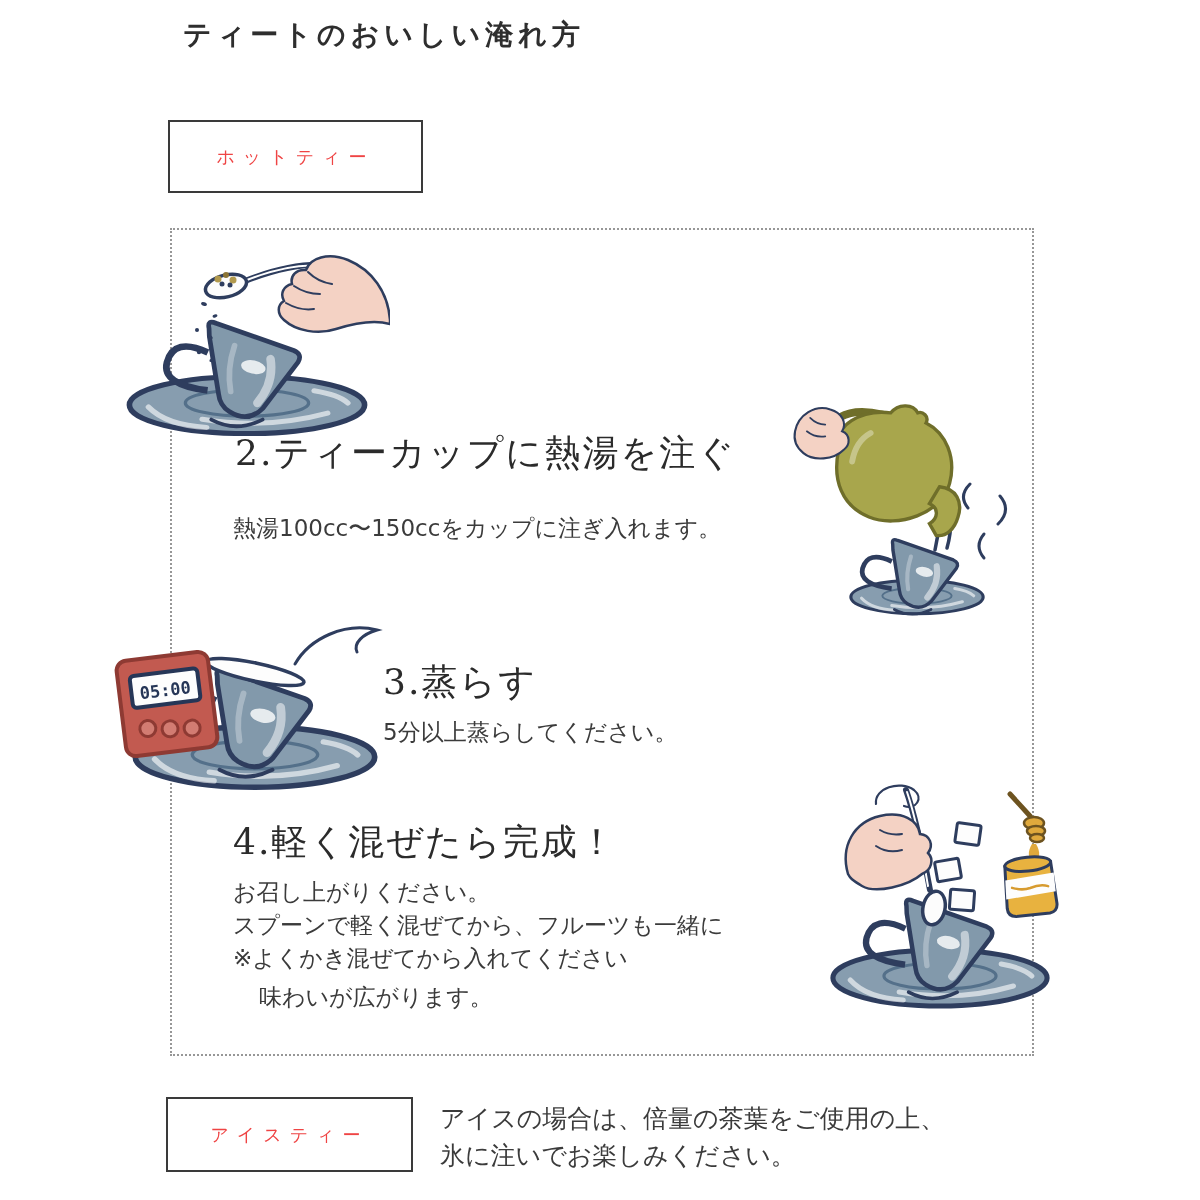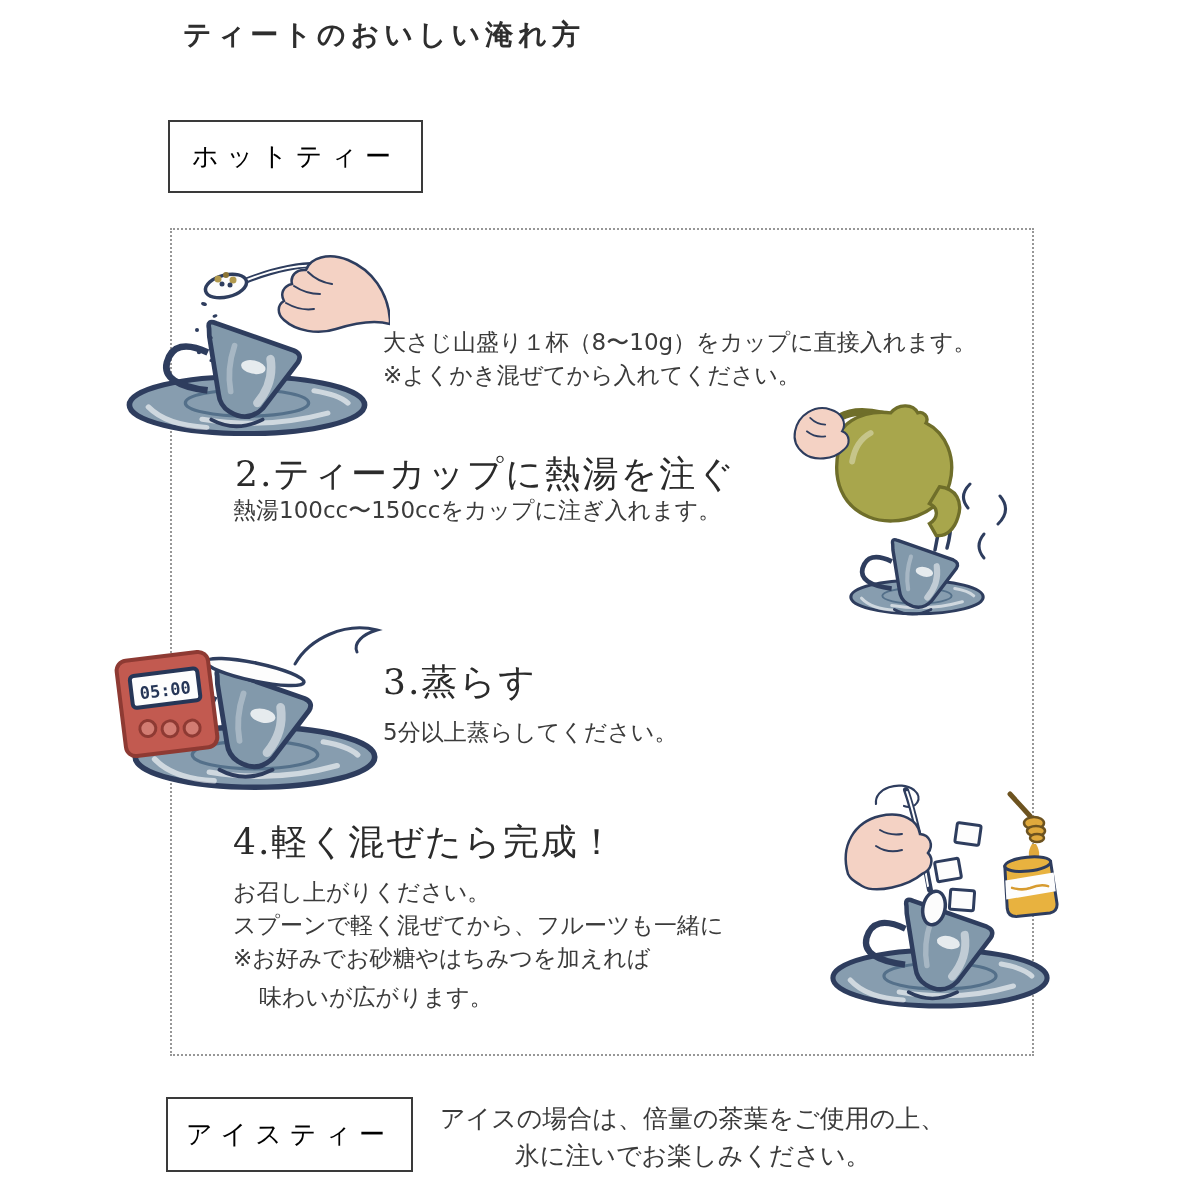--- a/index.html
+++ b/index.html
@@ -9,50 +9,50 @@
     font-family:"DejaVu Sans","Liberation Sans",sans-serif; color:#3b3b3b; overflow:hidden;border-radius:23px;
   }
   .jp-serif { font-family:"DejaVu Serif","Liberation Serif",serif; }
   .page-title {
     position:absolute; left:183px; top:16px; font-size:28px; font-weight:600;
     letter-spacing:5px; color:#2e2e2e; white-space:nowrap;
   }
   .label-box {
     position:absolute; border:2px solid #3a3a3a; background:#fff;
     display:flex; align-items:center; justify-content:center;
-    font-size:26px; letter-spacing:8px; color:#000000; white-space:nowrap;
+    font-size:18px; letter-spacing:8px; color:#ef4444; white-space:nowrap;
   }
   .label-box.hot  { left:168px; top:120px; width:255px; height:73px; }
   .label-box.iced { left:166px; top:1097px; width:247px; height:75px;align-items:center; }
   .steps-panel {
     position:absolute; left:170px; top:228px; width:864px; height:828px;
     border:2px dotted #979797;
   }
   .step-heading {
     position:absolute; font-family:"DejaVu Serif","Liberation Serif",serif;
     font-size:36px; font-weight:500; letter-spacing:2px; color:#2b2b2b; white-space:nowrap;
   }
   .step-body { position:absolute; font-size:23px; line-height:33px; color:#3b3b3b; white-space:nowrap; }
   .h-step1 { left:383px; top:270px; }
   .b-step1 { left:383px; top:326px; }
-  .h-step2 { left:235px; top:450px; }
-  .b-step2 { left:233px; top:494px; }
+  .h-step2 { left:235px; top:429px; }
+  .b-step2 { left:233px; top:512px; }
   .h-step3 { left:383px; top:658px; }
   .b-step3 { left:383px; top:716px; }
   .h-step4 { left:233px; top:818px; }
   .b-step4 { left:233px; top:876px; }
   .indent1 { padding-left:26px;margin-top:6px; }
   .illus { position:absolute; }
   .illus-step1 { left:118px; top:238px; }
   .illus-step2 { left:788px; top:392px; }
   .illus-step3 { left:105px; top:612px; }
   .illus-step4 { left:820px; top:778px; }
   .iced-note {
     position:absolute; left:440px; top:1100px; font-size:25px; line-height:37px;
-    color:#3b3b3b; white-space:nowrap;text-align:center;
+    color:#3b3b3b; white-space:nowrap;
   }
   svg text { user-select:none; }
 </style>
 </head>
 <body>
 
 <svg width="0" height="0" style="position:absolute" aria-hidden="true">
   <defs>
     <g id="saucer">
       <ellipse cx="0" cy="0" rx="105" ry="28" fill="#879daf" stroke="#2e3d5e" stroke-width="5"></ellipse>
@@ -105,24 +105,20 @@
       <circle cx="104" cy="46" r="2.5" fill="#2e3d5e"></circle>
       <circle cx="112" cy="47" r="2.5" fill="#2e3d5e"></circle>
     </g>
 
     <g>
       <path d="M272,82 C270,54 254,32 230,22 C210,14 192,20 188,32 C178,31 172,38 174,46 C165,48 162,56 166,63 C159,67 159,76 166,82 C178,93 200,97 218,91 C240,84 258,82 272,86 Z" fill="#f4d2c4" stroke="#2e3d5e" stroke-width="2.5"></path>
       <path d="M190,34 q10,10 24,12 M176,48 q12,8 26,8 M168,65 q14,8 28,6" stroke="#2e3d5e" stroke-width="2" fill="none" stroke-linecap="round"></path>
     </g>
   </svg>
 
-  <div class="step-body b-step1">
-    <div>大さじ山盛り１杯（8〜10g）をカップに直接入れます。</div>
-    <div>※よくかき混ぜてから入れてください。</div>
-  </div>
 
   <div class="step-heading h-step2">2.ティーカップに熱湯を注ぐ</div>
   <div class="step-body b-step2">
     <div>熱湯100cc〜150ccをカップに注ぎ入れます。</div>
   </div>
 
   <svg class="illus illus-step2" width="252" height="272" viewBox="0 0 252 272">
     <use href="#saucer" transform="translate(129,205) scale(0.63,0.60)"></use>
     <use href="#cup" transform="translate(124,212) scale(0.68)"></use>
 
@@ -168,21 +164,21 @@
 
   <div class="step-heading h-step3">3.蒸らす</div>
   <div class="step-body b-step3">
     <div>5分以上蒸らしてください。</div>
   </div>
 
   <div class="step-heading h-step4">4.軽く混ぜたら完成！</div>
   <div class="step-body b-step4">
     <div>お召し上がりください。</div>
     <div>スプーンで軽く混ぜてから、フルーツも一緒に</div>
-    <div>※お好みでお砂糖やはちみつを加えれば</div>
+    <div>※よくかき混ぜてから入れてください</div>
     <div class="indent1">味わいが広がります。</div>
   </div>
 
   <svg class="illus illus-step4" width="248" height="250" viewBox="0 0 248 250">
     <use href="#saucer" transform="translate(120,200) scale(1.02,1.0)"></use>
     <use href="#cup" transform="translate(112,207) scale(0.9)"></use>
 
     <g>
       <path d="M56,26 C54,10 80,2 94,12 C104,20 96,32 84,28" stroke="#2e3d5e" stroke-width="2.2" fill="none" stroke-linecap="round"></path>
       <path d="M86,12 C96,40 104,80 110,112" stroke="#2e3d5e" stroke-width="6" fill="none" stroke-linecap="round"></path>

